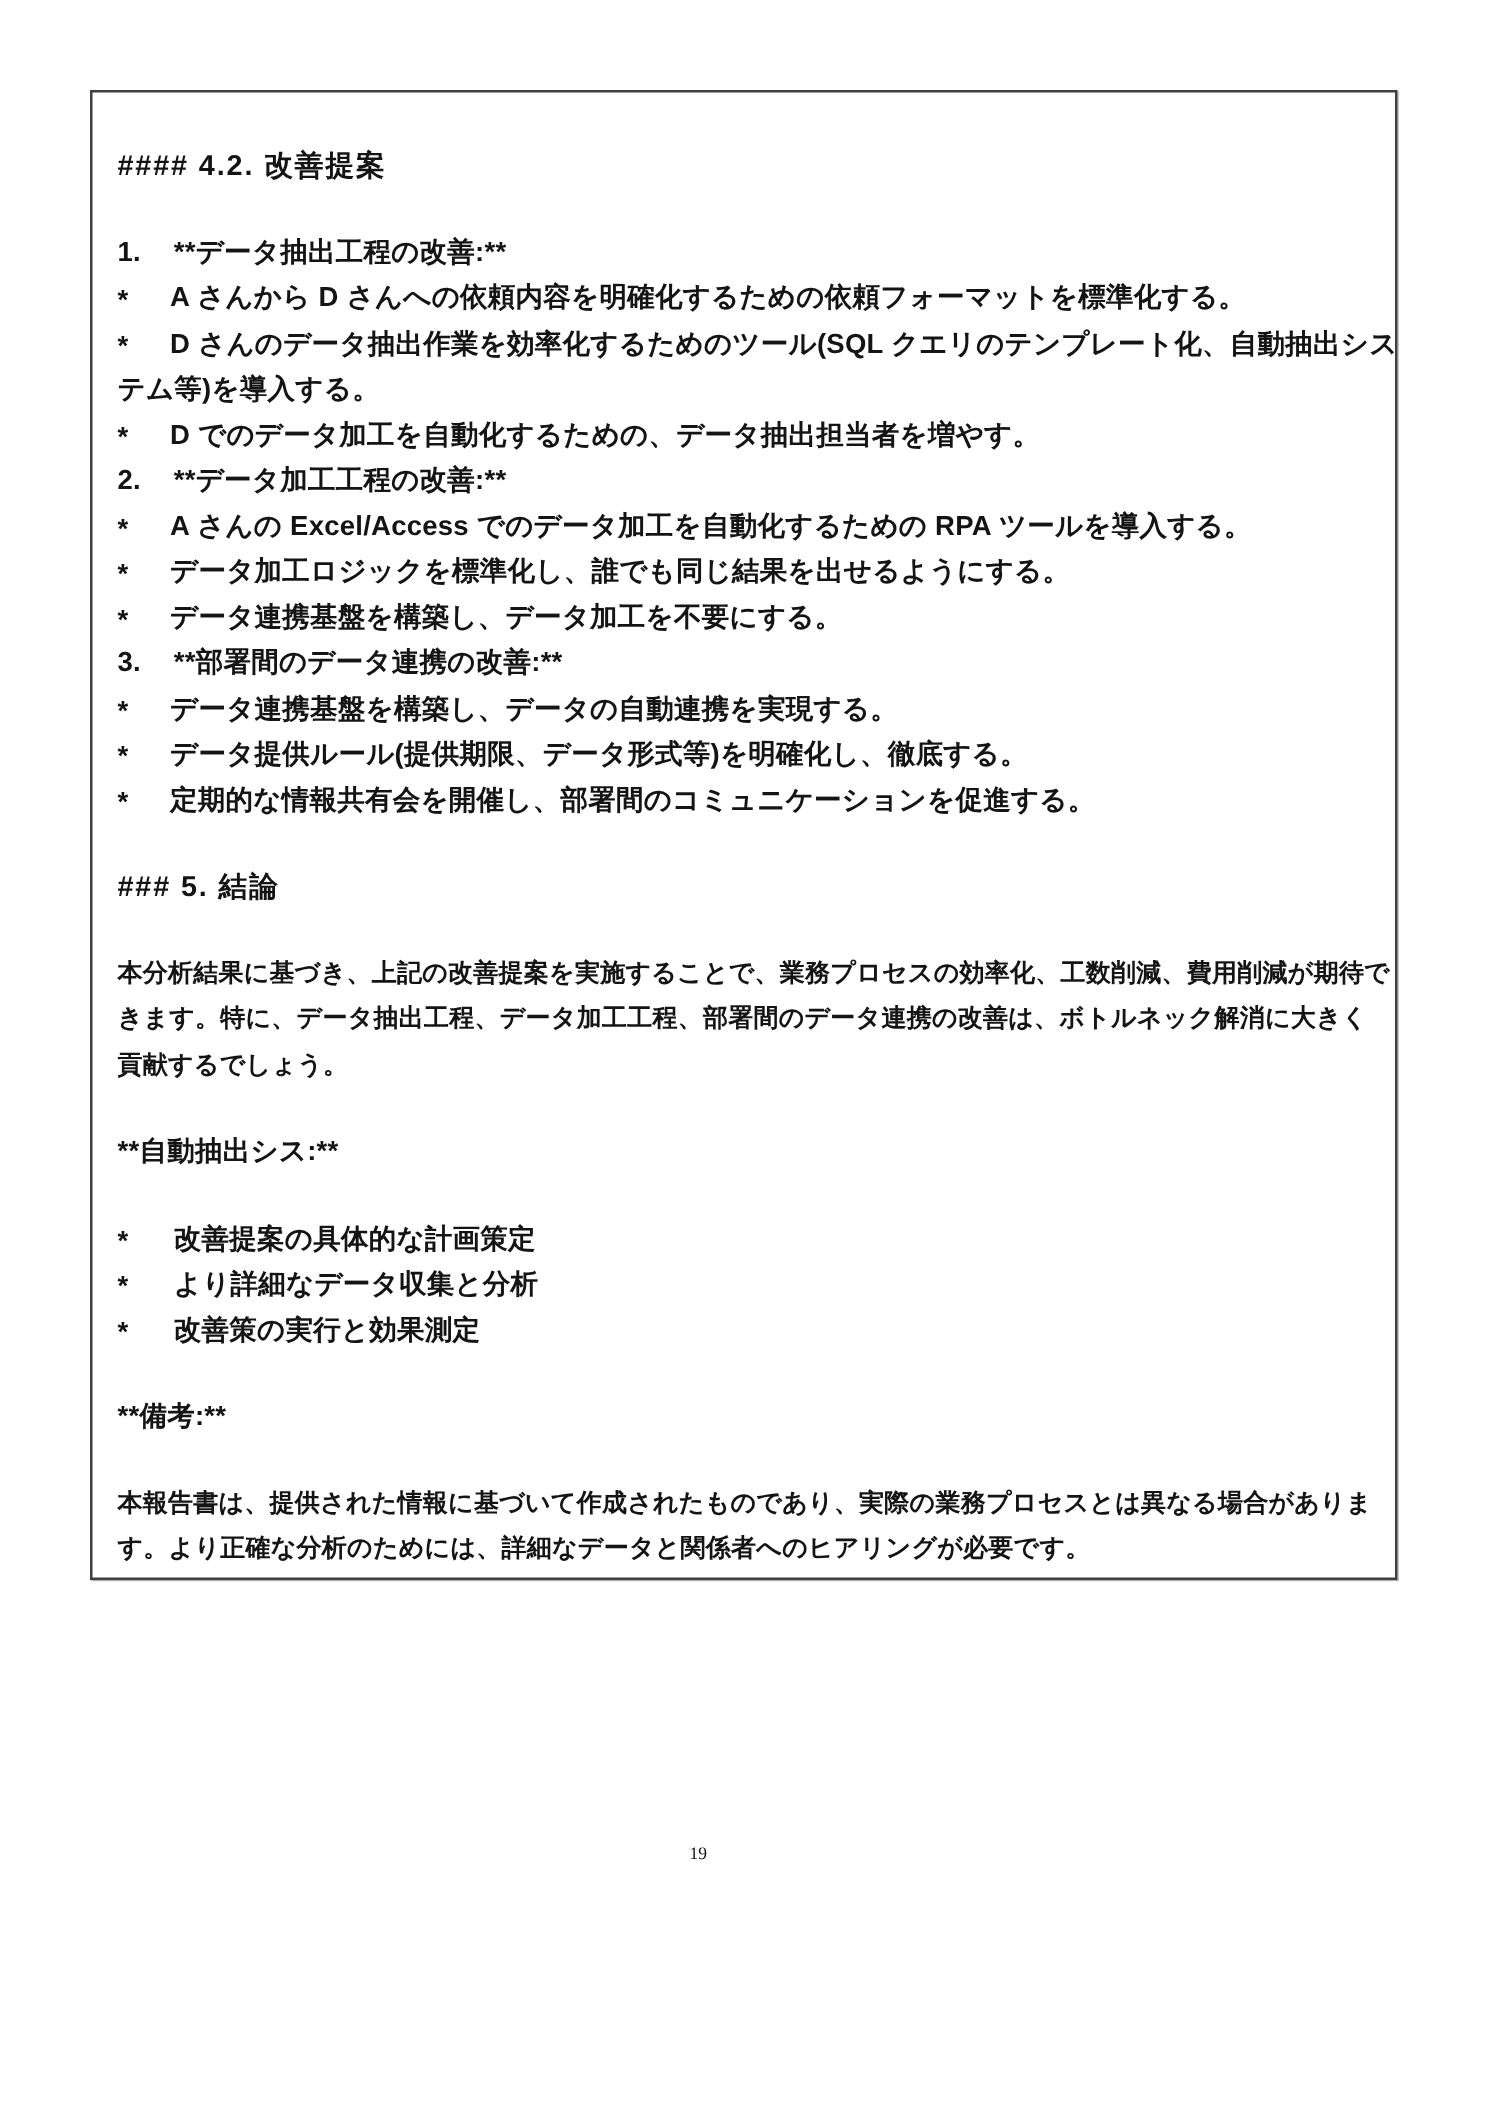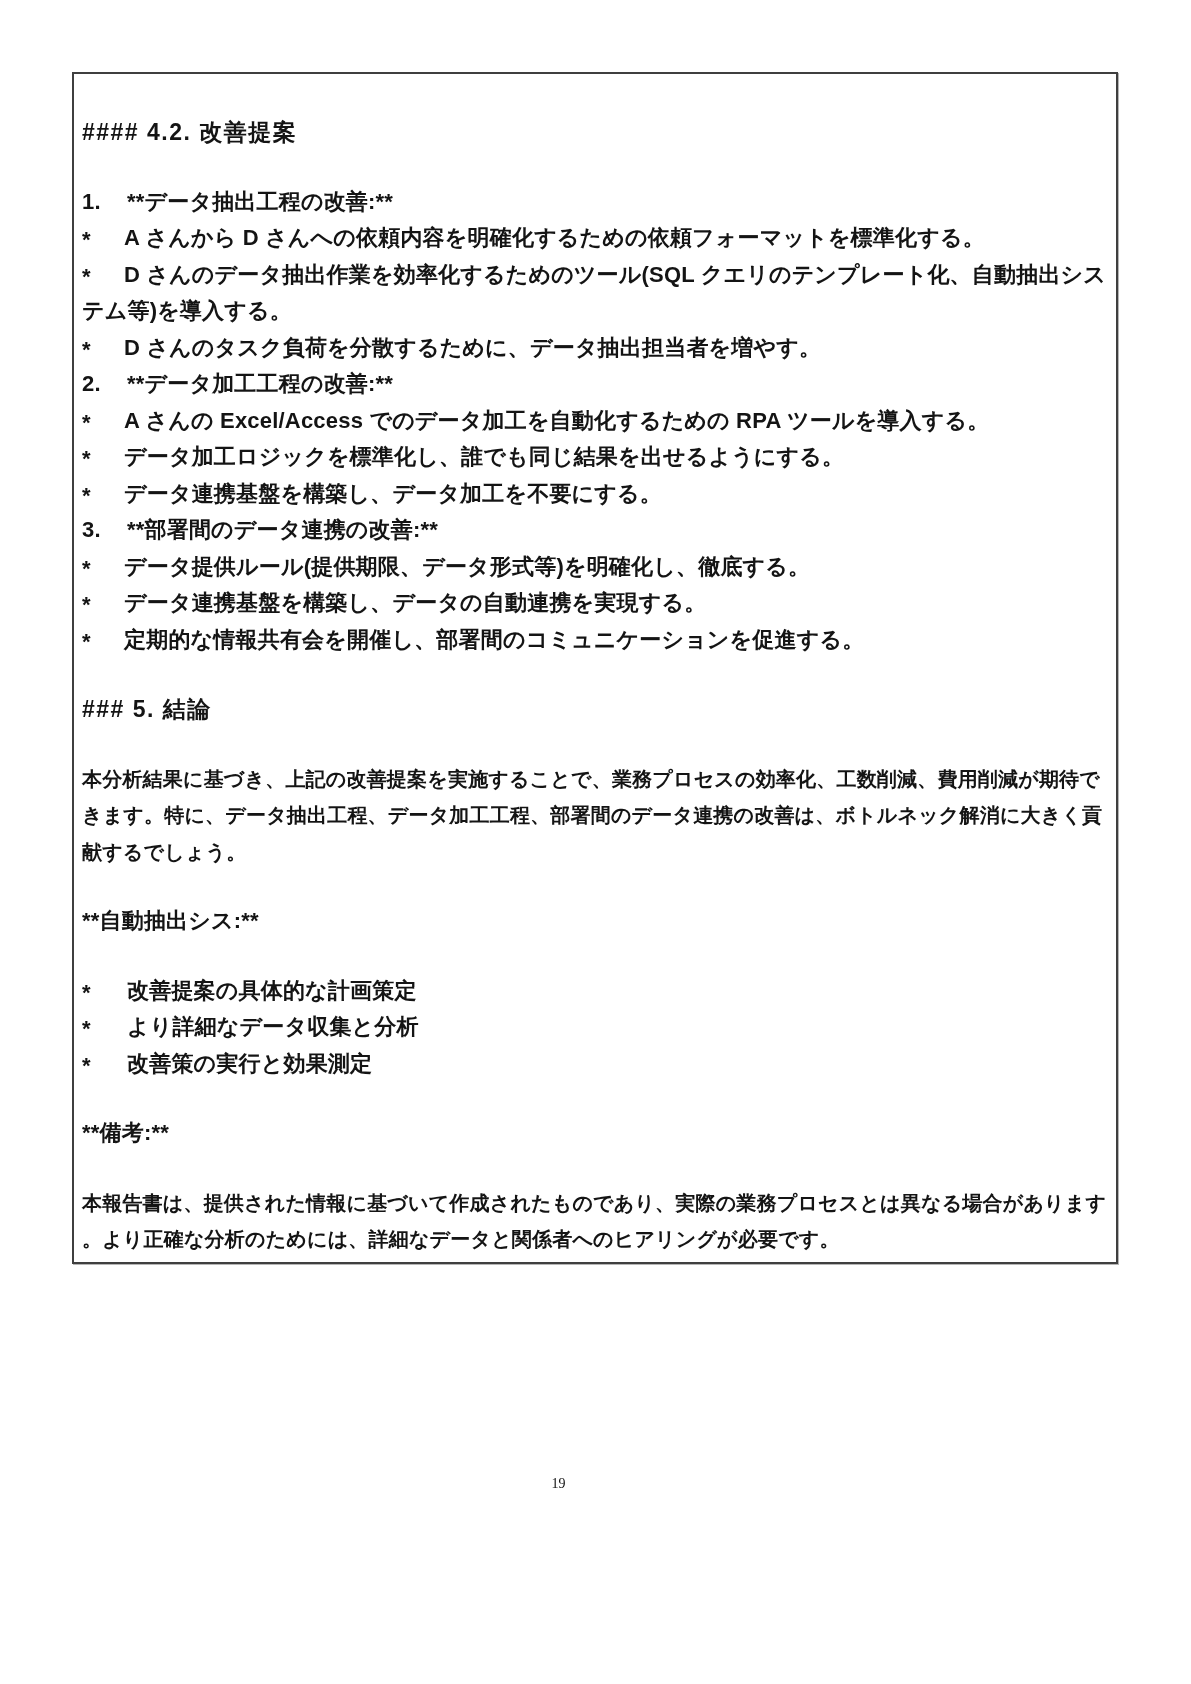--- a/index.html
+++ b/index.html
@@ -4,21 +4,21 @@
 <style>
   html,body{margin:0;padding:0;}
   body{
     width:1191px;height:1684px;position:relative;background:#ffffff;
     font-family:"Liberation Sans","DejaVu Sans",sans-serif;color:#141414;
     overflow:hidden;
   }
   .doc-box{
     position:absolute;left:72px;top:72px;width:1046px;height:1192px;
     box-sizing:border-box;border:2px solid #3f3f3f;background:#fff;
-    padding:40px 4px 0 8px;overflow:hidden;
+    padding:40px 4px 0 20px;overflow:hidden;
     box-shadow:1px 1px 0 rgba(120,120,120,.55);
   }
   .line{
     font-size:22px;line-height:36.5px;font-weight:600;
     white-space:nowrap;letter-spacing:0.2px;
   }
   .para{
     font-size:20px;line-height:36.5px;font-weight:600;
     white-space:normal;letter-spacing:0.2px;line-break:anywhere;
   }
@@ -47,44 +47,44 @@
     <span class="num">1.</span><span>**データ抽出工程の改善:**</span>
   </div>
   <div class="line sub">
     <span class="mark">*</span><span>A さんから D さんへの依頼内容を明確化するための依頼フォーマットを標準化する。</span>
   </div>
   <div class="line sub">
     <span class="mark">*</span><span>D さんのデータ抽出作業を効率化するためのツール(SQL クエリのテンプレート化、自動抽出シス</span>
   </div>
   <div class="line">テム等)を導入する。</div>
   <div class="line sub">
-    <span class="mark">*</span><span>D さんのタスク負荷を分散するために、データ抽出担当者を増やす。</span>
+    <span class="mark">*</span><span>D でのデータ加工を自動化するための、データ抽出担当者を増やす。</span>
   </div>
 
   <div class="line">
     <span class="num">2.</span><span>**データ加工工程の改善:**</span>
   </div>
   <div class="line sub">
     <span class="mark">*</span><span>A さんの Excel/Access でのデータ加工を自動化するための RPA ツールを導入する。</span>
   </div>
   <div class="line sub">
     <span class="mark">*</span><span>データ加工ロジックを標準化し、誰でも同じ結果を出せるようにする。</span>
   </div>
   <div class="line sub">
     <span class="mark">*</span><span>データ連携基盤を構築し、データ加工を不要にする。</span>
   </div>
 
   <div class="line">
     <span class="num">3.</span><span>**部署間のデータ連携の改善:**</span>
   </div>
   <div class="line sub">
-    <span class="mark">*</span><span>データ提供ルール(提供期限、データ形式等)を明確化し、徹底する。</span>
+    <span class="mark">*</span><span>データ連携基盤を構築し、データの自動連携を実現する。</span>
   </div>
   <div class="line sub">
-    <span class="mark">*</span><span>データ連携基盤を構築し、データの自動連携を実現する。</span>
+    <span class="mark">*</span><span>データ提供ルール(提供期限、データ形式等)を明確化し、徹底する。</span>
   </div>
   <div class="line sub">
     <span class="mark">*</span><span>定期的な情報共有会を開催し、部署間のコミュニケーションを促進する。</span>
   </div>
 
   <div class="gap"></div>
   <div class="line head">### 5. 結論</div>
   <div class="gap"></div>
 
   <div class="para">本分析結果に基づき、上記の改善提案を実施することで、業務プロセスの効率化、工数削減、費用削減が期待できます。特に、データ抽出工程、データ加工工程、部署間のデータ連携の改善は、ボトルネック解消に大きく貢献するでしょう。</div>

